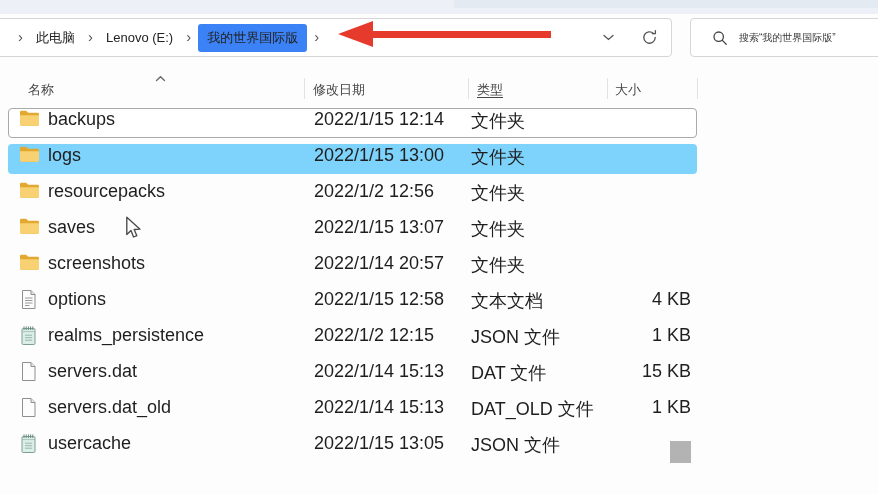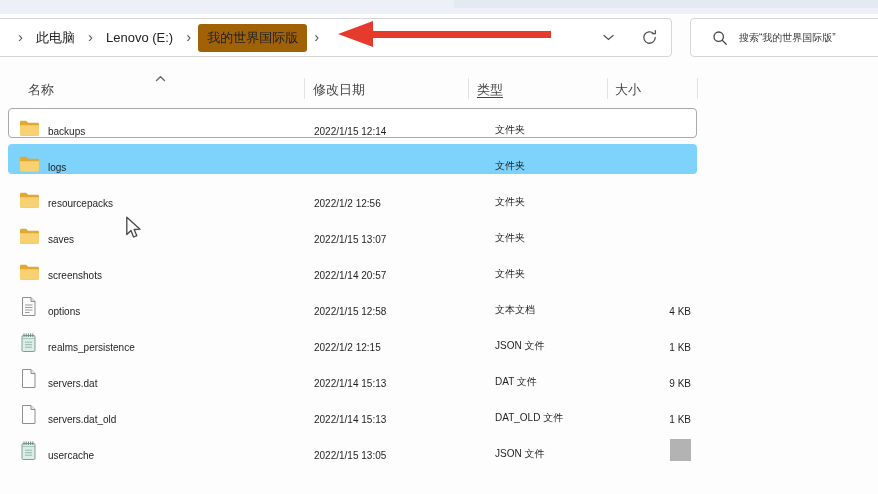--- a/index.html
+++ b/index.html
@@ -9,21 +9,21 @@
 
   
   .top-strip { position:absolute; left:0; top:0; width:878px; height:14px; background:#edf1f7; }
   .top-strip-right { position:absolute; right:0; top:0; width:424px; height:8px; background:#e4eaf1; }
 
   
   .address-bar { position:absolute; left:-6px; top:18px; width:678px; height:39px;
     background:#fff; border:1px solid #d6d6d6; border-radius:4px;
     display:flex; align-items:center; padding-left:16px; font-size:13px; color:#222; }
   .crumb { padding:5px 6px; border-radius:3px; white-space:nowrap; cursor:default; }
-  .crumb.current { background:#a16207; padding:5px 9px; }
+  .crumb.current { background:#3b82f6; padding:5px 9px; }
   .crumb-sep { color:#555; font-size:15px; padding:0 7px 2px 7px; }
   .addr-btn { position:absolute; top:50%; transform:translateY(-50%); width:26px; height:26px;
     display:flex; align-items:center; justify-content:center; }
   .addr-dropdown { right:50px; }
   .addr-refresh { right:9px; }
 
   
   .red-arrow { position:absolute; left:338px; top:21px; width:214px; height:27px; z-index:5; pointer-events:none; }
   .arrow-head { position:absolute; left:0; top:0; width:0; height:0;
     border-top:13.5px solid transparent; border-bottom:13.5px solid transparent; border-right:35px solid #e63b2c; }
@@ -45,25 +45,25 @@
   .hdr-size { left:615px; }
   .sort-caret { position:absolute; left:154px; top:-2px; }
   .hdr-sep { position:absolute; top:6px; width:1px; height:21px; background:#e2e2e2; }
   .s1 { left:304px; } .s2 { left:468px; } .s3 { left:607px; } .s4 { left:697px; }
 
   
   .file-list { position:absolute; left:8px; top:108px; width:689px; }
   .row { position:relative; height:30px; margin-bottom:6px; border:1px solid transparent; border-radius:4px; }
   .row.selected { border-color:#a9a9a9; background:#fff; }
   .row.hover { background:#7dd3fc; }
-  .cell { position:absolute; top:0; bottom:0; display:flex; align-items:flex-end;
-    font-size:10px; color:#1e1e1e; white-space:nowrap; }
+  .cell { position:absolute; top:0; bottom:0; display:flex; align-items:flex-start;
+    font-size:18px; color:#1e1e1e; white-space:nowrap; }
   .cell-name { left:10px; gap:8px; }
   .cell-date { left:305px; }
-  .cell-type { left:486px; }
+  .cell-type { left:462px; }
   .cell-size { right:5px; justify-content:flex-end; }
   .file-icon { display:flex; width:21px; }
   .redact { display:block; width:21px; height:22px; background:#b3b3b3; margin-top:8px; }
 
   
   .cursor { position:absolute; left:125px; top:216px; z-index:6; pointer-events:none; }
 </style>
 </head>
 <body>
 
@@ -149,20 +149,21 @@
   <div class="row hover">
     <span class="cell cell-name">
       <span class="file-icon">
             <svg width="21" height="18" viewBox="0 0 21 18">
               <path d="M1 3.1 C1 2.3 1.6 1.7 2.4 1.7 L7.1 1.7 L9.2 3.8 L18.6 3.8 C19.4 3.8 20 4.4 20 5.2 L20 15.3 C20 16.1 19.4 16.7 18.6 16.7 L2.4 16.7 C1.6 16.7 1 16.1 1 15.3 Z" fill="#e3a82f"></path>
               <path d="M1 6.3 L20 6.3 L20 15.3 C20 16.1 19.4 16.7 18.6 16.7 L2.4 16.7 C1.6 16.7 1 16.1 1 15.3 Z" fill="#f8d272"></path>
             </svg>
           </span>
       <span class="name-label">logs</span>
     </span>
+    <span class="cell cell-date">2022/1/15 13:00</span>
     <span class="cell cell-type">文件夹</span>
     <span class="cell cell-size"></span>
   </div>
 
   <div class="row">
     <span class="cell cell-name">
       <span class="file-icon">
             <svg width="21" height="18" viewBox="0 0 21 18">
               <path d="M1 3.1 C1 2.3 1.6 1.7 2.4 1.7 L7.1 1.7 L9.2 3.8 L18.6 3.8 C19.4 3.8 20 4.4 20 5.2 L20 15.3 C20 16.1 19.4 16.7 18.6 16.7 L2.4 16.7 C1.6 16.7 1 16.1 1 15.3 Z" fill="#e3a82f"></path>
               <path d="M1 6.3 L20 6.3 L20 15.3 C20 16.1 19.4 16.7 18.6 16.7 L2.4 16.7 C1.6 16.7 1 16.1 1 15.3 Z" fill="#f8d272"></path>
@@ -243,21 +244,21 @@
       <span class="file-icon">
             <svg width="19" height="21" viewBox="0 0 19 21">
               <path d="M3.5 1.5 H12 L16 5.5 V19.5 H3.5 Z" fill="#fdfdfd" stroke="#8f8f8f" stroke-width="1"></path>
               <path d="M12 1.5 V5.5 H16" fill="#e8e8e8" stroke="#8f8f8f" stroke-width="1"></path>
             </svg>
           </span>
       <span class="name-label">servers.dat</span>
     </span>
     <span class="cell cell-date">2022/1/14 15:13</span>
     <span class="cell cell-type">DAT 文件</span>
-    <span class="cell cell-size">9 KB</span>
+    <span class="cell cell-size">15 KB</span>
   </div>
 
   <div class="row">
     <span class="cell cell-name">
       <span class="file-icon">
             <svg width="19" height="21" viewBox="0 0 19 21">
               <path d="M3.5 1.5 H12 L16 5.5 V19.5 H3.5 Z" fill="#fdfdfd" stroke="#8f8f8f" stroke-width="1"></path>
               <path d="M12 1.5 V5.5 H16" fill="#e8e8e8" stroke="#8f8f8f" stroke-width="1"></path>
             </svg>
           </span>

